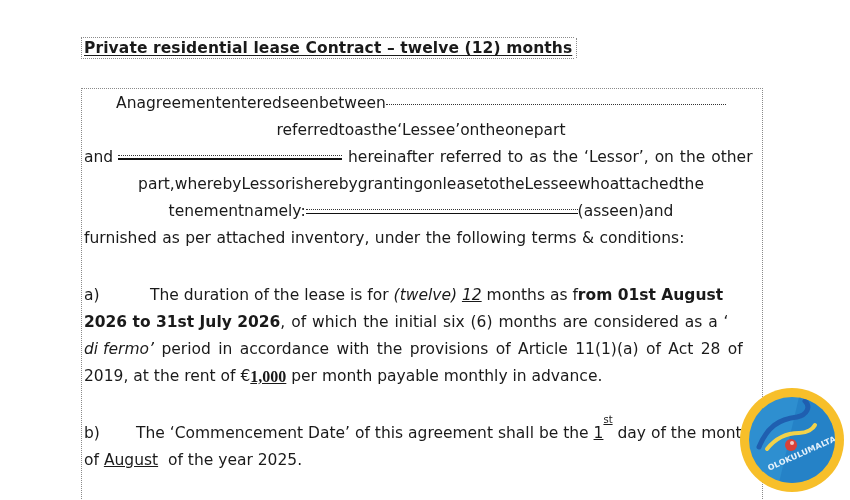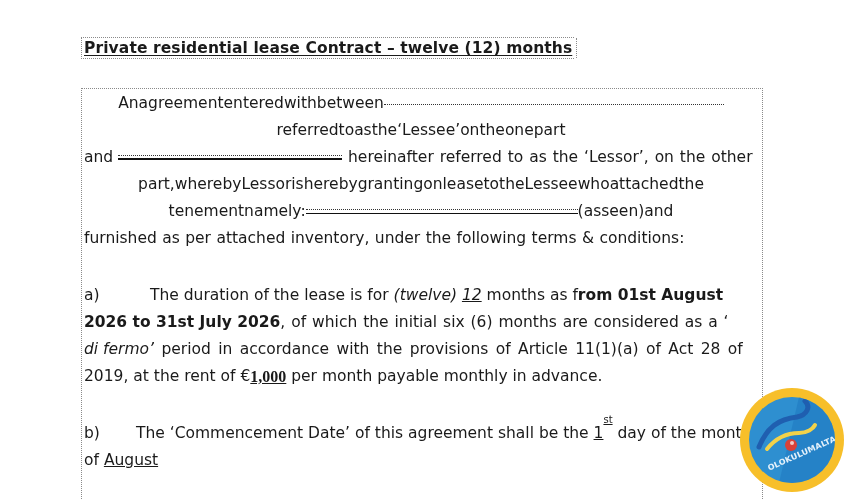--- a/index.html
+++ b/index.html
@@ -44,21 +44,21 @@
 </div>
 
 <div class="frame"></div>
 
 <div class="body">
 
   <div class="line">
     <span>An</span>
     <span>agreement</span>
     <span>entered</span>
-    <span>with</span>
+    <span>seen</span>
     <span>between</span>
     <span class="blank" style="width:340px;"></span>
   </div>
 
   <div class="line">
     <span>referred</span>
     <span>to</span>
     <span>as</span>
     <span>the</span>
     <span>‘Lessee’</span>
@@ -135,20 +135,21 @@
   <div class="line left">
     <span style="display:inline-block;width:52px;">b)</span>
     <span>The ‘Commencement Date’ of this agreement shall be the </span>
     <span class="u">1</span>
       <sup>st</sup>
     <span> day of the month</span>
   </div>
   <div class="line left">
     <span>of </span>
     <span class="u">August</span>
+    <span>  of the year 2025.</span>
   </div>
 </div>
 
 <div class="logo">
   <div class="logo-inner">
     <svg width="86" height="86" viewBox="0 0 86 86">
       <path d="M50 0 L86 0 L86 86 L30 86 Z" fill="#1f78c0" opacity="0.55"></path>
       <path d="M10 50 C18 30, 30 22, 48 20 C58 18, 62 10, 56 4" stroke="#1f5fb0" stroke-width="5" fill="none" stroke-linecap="round"></path>
       <path d="M18 52 C26 42, 36 36, 50 36 C58 36, 64 32, 66 28" stroke="#f2d24a" stroke-width="4" fill="none" stroke-linecap="round"></path>
       <circle cx="42" cy="48" r="6" fill="#d9413a"></circle>

